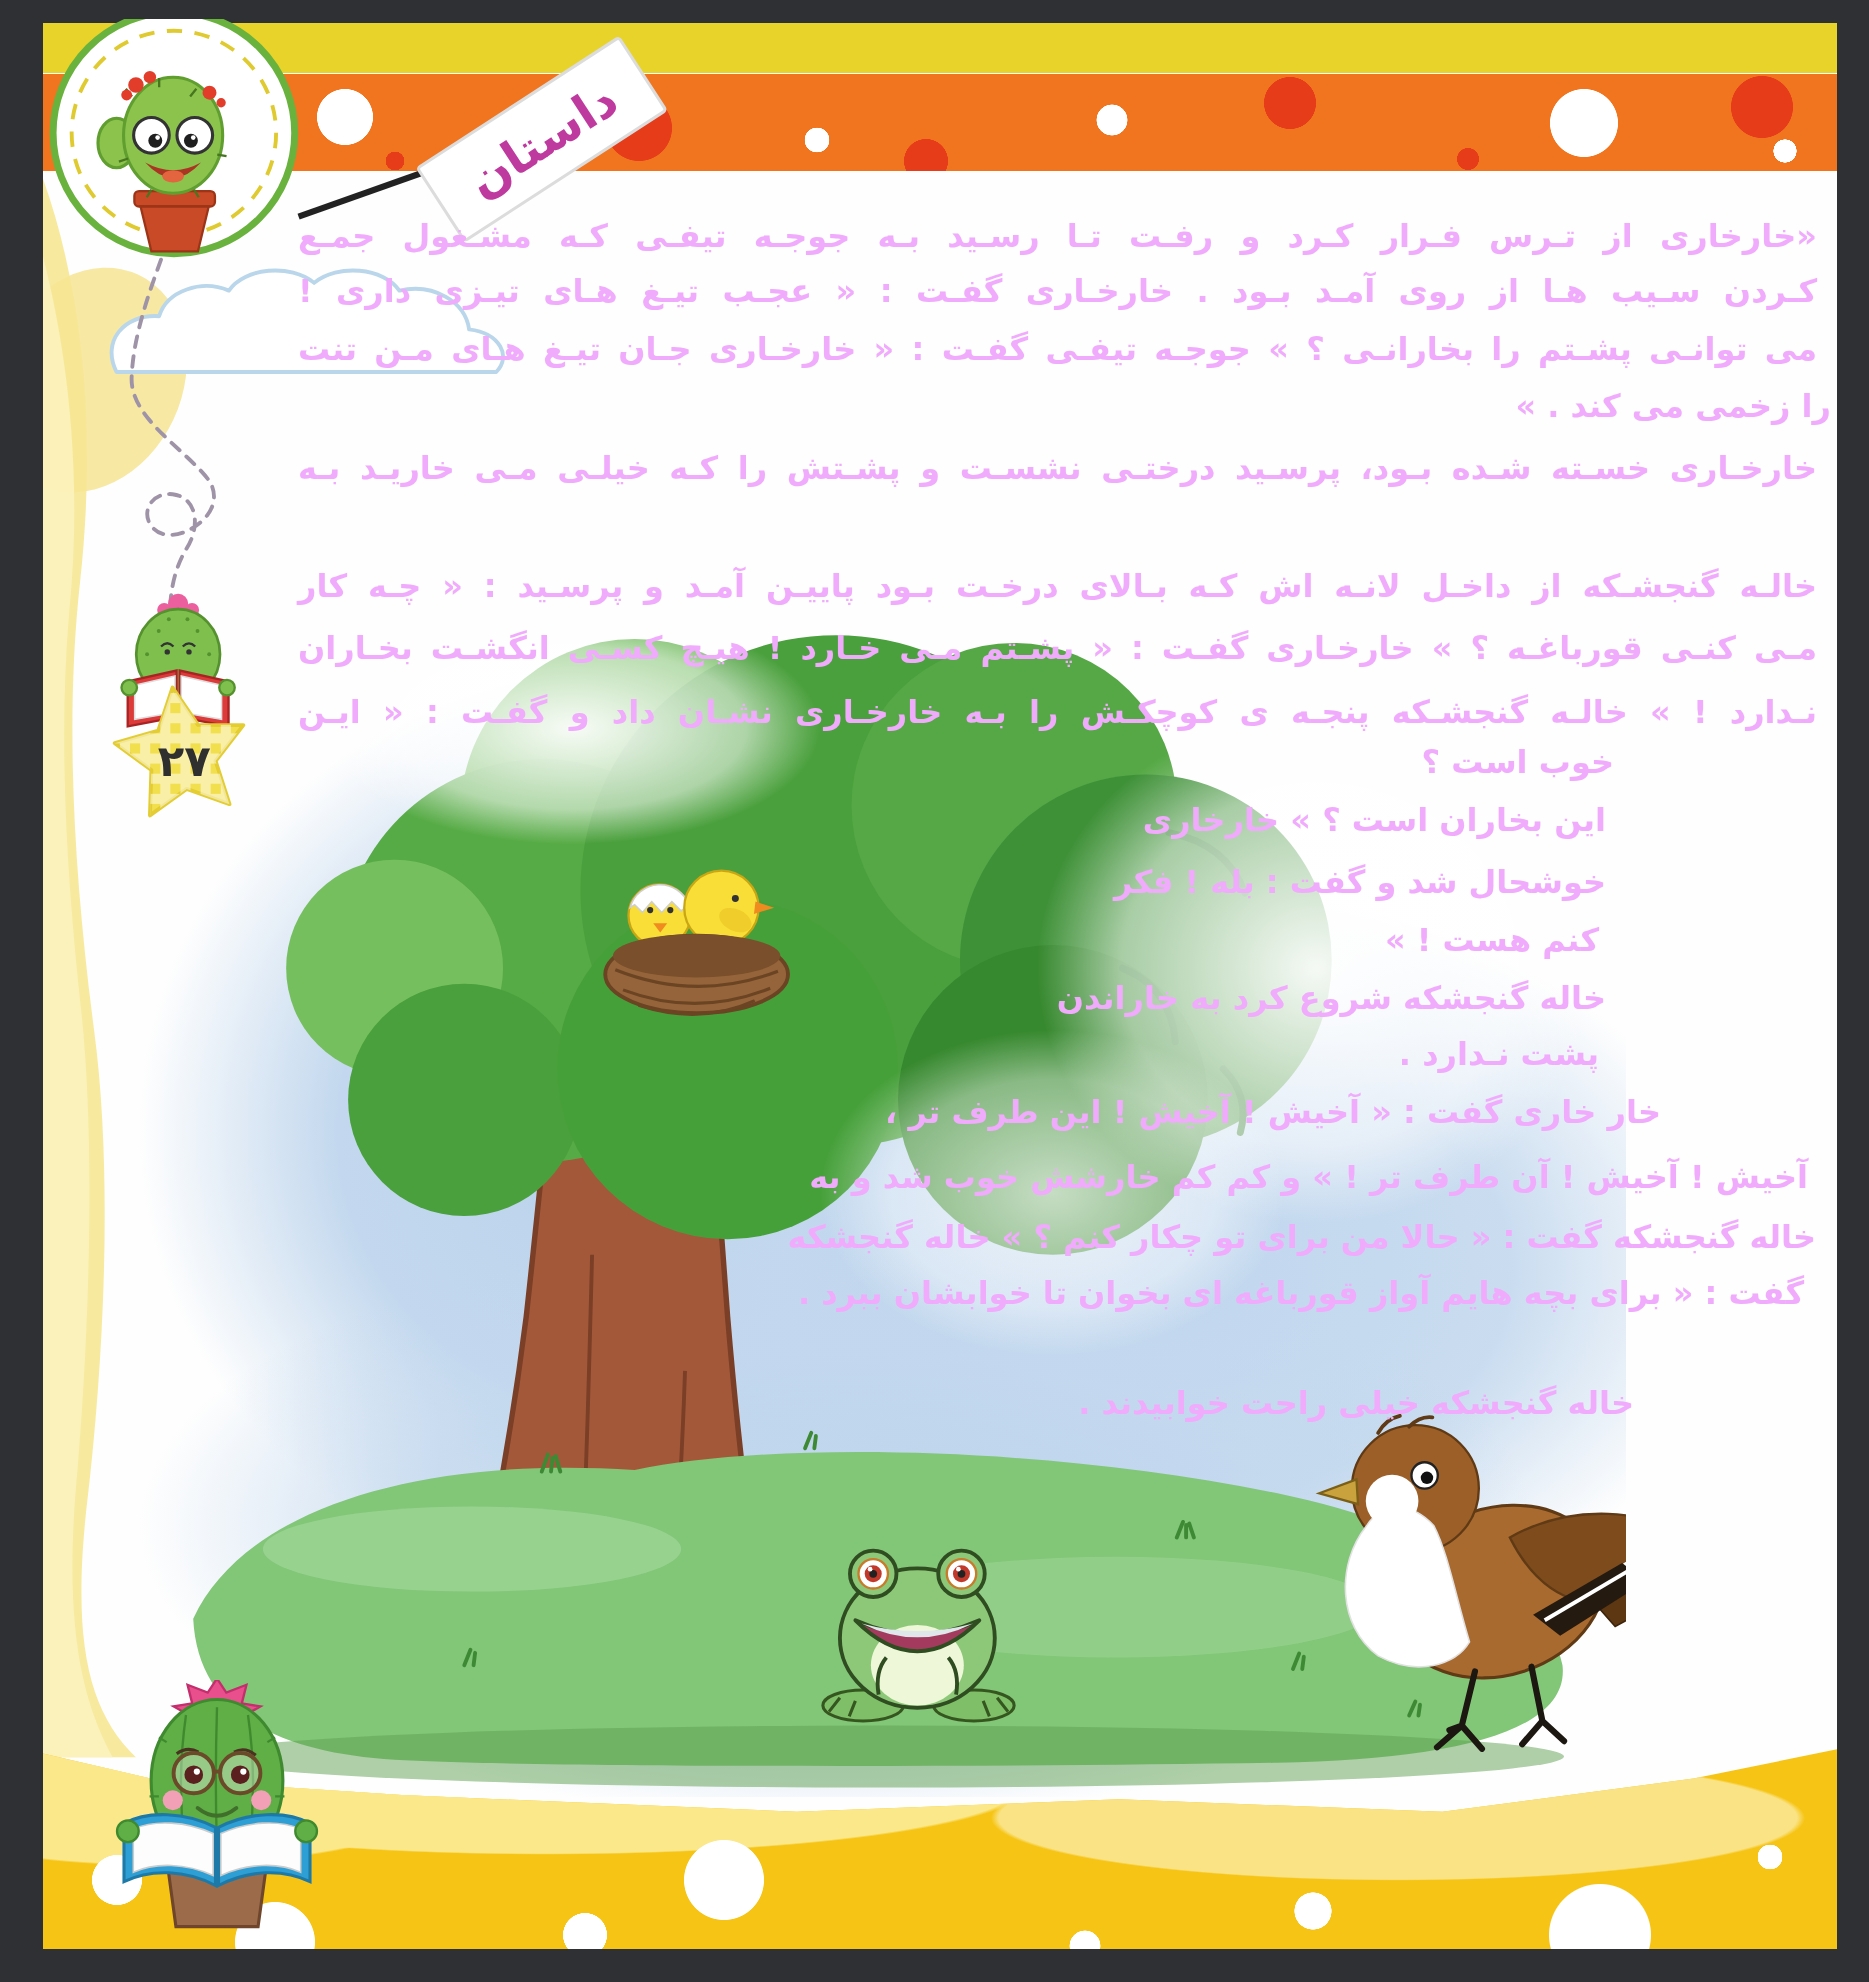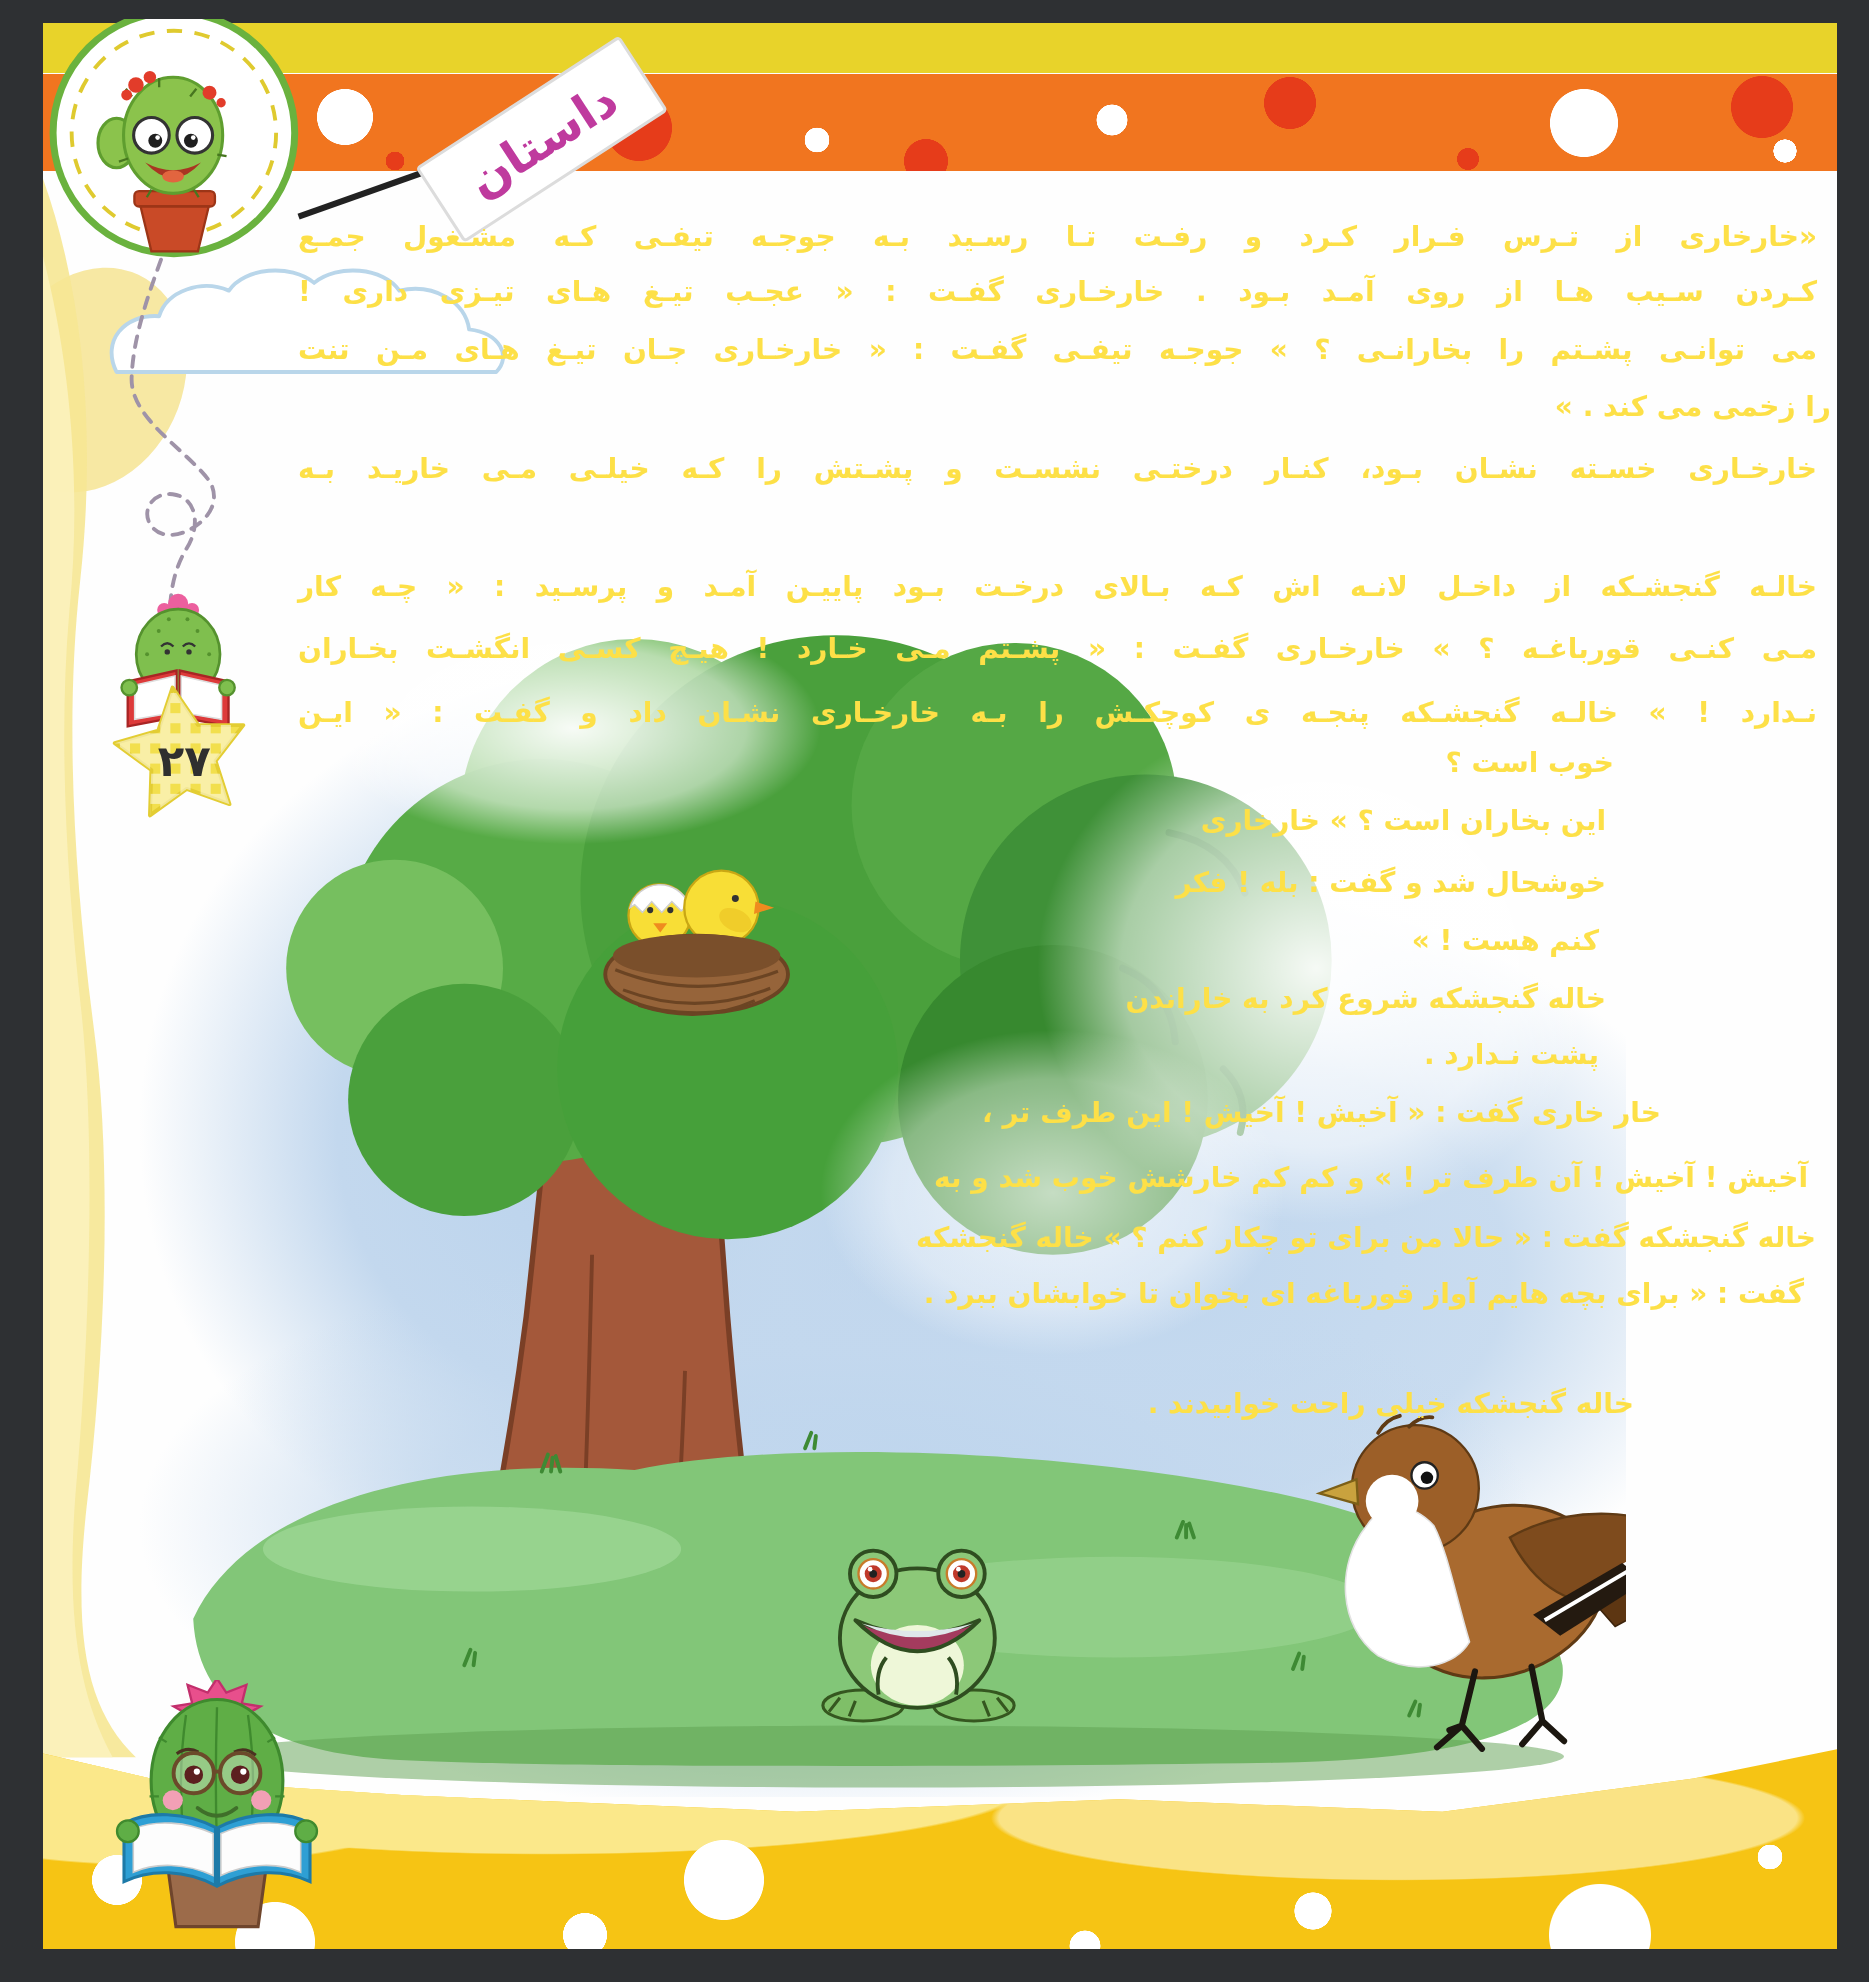--- a/index.html
+++ b/index.html
@@ -29,22 +29,22 @@
       radial-gradient(circle 40px at 232px 201px,#ffffff 99%,transparent 101%),
       radial-gradient(circle 22px at 542px 194px,#ffffff 99%,transparent 101%),
       radial-gradient(circle 40px at 681px 139px,#ffffff 99%,transparent 101%),
       radial-gradient(circle 15.5px at 1042px 205px,#ffffff 99%,transparent 101%),
       radial-gradient(circle 18.6px at 1270px 170px,#ffffff 99%,transparent 101%),
       radial-gradient(circle 51px at 1557px 194px,#ffffff 99%,transparent 101%),
       radial-gradient(circle 12.4px at 1727px 116px,#ffffff 99%,transparent 101%),
       radial-gradient(ellipse 480px 70px at 503px 43px,#fbe88a 99%,transparent 101%),
       radial-gradient(ellipse 403px 62px at 1355px 77px,#fae385 99%,transparent 101%),
       radial-gradient(ellipse 325px 93px at 116px 31px,#fbe88a 99%,transparent 101%);}
-  .story-line{position:absolute;direction:rtl;white-space:nowrap;font-weight:700;font-size:28px;
-              color:#fde047;line-height:51px;z-index:6;}
+  .story-line{position:absolute;direction:rtl;white-space:nowrap;font-weight:700;font-size:32px;
+              color:#f0abfc;line-height:51px;z-index:6;}
   .story-line.just{white-space:normal;left:298px;width:1519px;text-align:justify;text-align-last:justify;}
   svg{position:absolute;}
 </style>
 </head>
 <body>
 
 <div class="stage">
   <div class="page"></div>
 
   <svg style="left:43px;top:178px" width="147" height="1580" viewBox="0 0 190 2040">
@@ -282,21 +282,21 @@
       <path d="M 268 192 C 240 180 200 182 165 198 L 165 252 C 200 236 240 235 268 248 Z" fill="#fdfdfd" stroke="#cccccc" stroke-width="2"></path>
       <circle cx="45" cy="195" r="14" fill="#5fae46" stroke="#3f8a2e" stroke-width="3"></circle>
       <circle cx="275" cy="195" r="14" fill="#5fae46" stroke="#3f8a2e" stroke-width="3"></circle>
     </g>
   </svg>
 
   <div class="story-line just" style="top:211px">«خارخاری از تـرس فـرار کـرد و رفـت تـا رسـید بـه جوجـه تیفـی کـه مشـغول جمـع</div>
   <div class="story-line just" style="top:266px">کـردن سـیب هـا از روی آمـد بـود . خارخـاری گفـت : « عجـب تیـغ هـای تیـزی داری !</div>
   <div class="story-line just" style="top:324px">می توانـی پشـتم را بخارانـی ؟ » جوجـه تیفـی گفـت : « خارخـاری جـان تیـغ هـای مـن تنت</div>
   <div class="story-line" style="top:381px;right:38px">را زخمی می کند . »</div>
-  <div class="story-line just" style="top:443px">خارخـاری خسـته نشـان بـود، کنـار درختـی نشسـت و پشـتش را کـه خیلـی مـی خاریـد بـه</div>
+  <div class="story-line just" style="top:443px">خارخـاری خسـته شـده بـود، پرسـید درختـی نشسـت و پشـتش را کـه خیلـی مـی خاریـد بـه</div>
   <div class="story-line just" style="top:561px">خالـه گنجشـکه از داخـل لانـه اش کـه بـالای درخـت بـود پاییـن آمـد و پرسـید : « چـه کار</div>
   <div class="story-line just" style="top:623px">مـی کنـی قورباغـه ؟ » خارخـاری گفـت : « پشـتم مـی خـارد ! هیـچ کسـی انگشـت بخـاران</div>
   <div class="story-line just" style="top:687px">نـدارد ! » خالـه گنجشـکه پنجـه ی کوچکـش را بـه خارخـاری نشـان داد و گفـت : « ایـن</div>
   <div class="story-line" style="top:737px;right:255px">خوب است ؟</div>
   <div class="story-line" style="top:795px;right:263px">این بخاران است ؟ » خارخاری</div>
   <div class="story-line" style="top:857px;right:263px">خوشحال شد و گفت : بله ! فکر</div>
   <div class="story-line" style="top:915px;right:270px">کنم هست ! »</div>
   <div class="story-line" style="top:973px;right:263px">خاله گنجشکه شروع کرد به خاراندن</div>
   <div class="story-line" style="top:1029px;right:270px">پشت نـدارد .</div>
   <div class="story-line" style="top:1087px;right:208px">خار خاری گفت : « آخیش ! آخیش ! این طرف تر ،</div>

